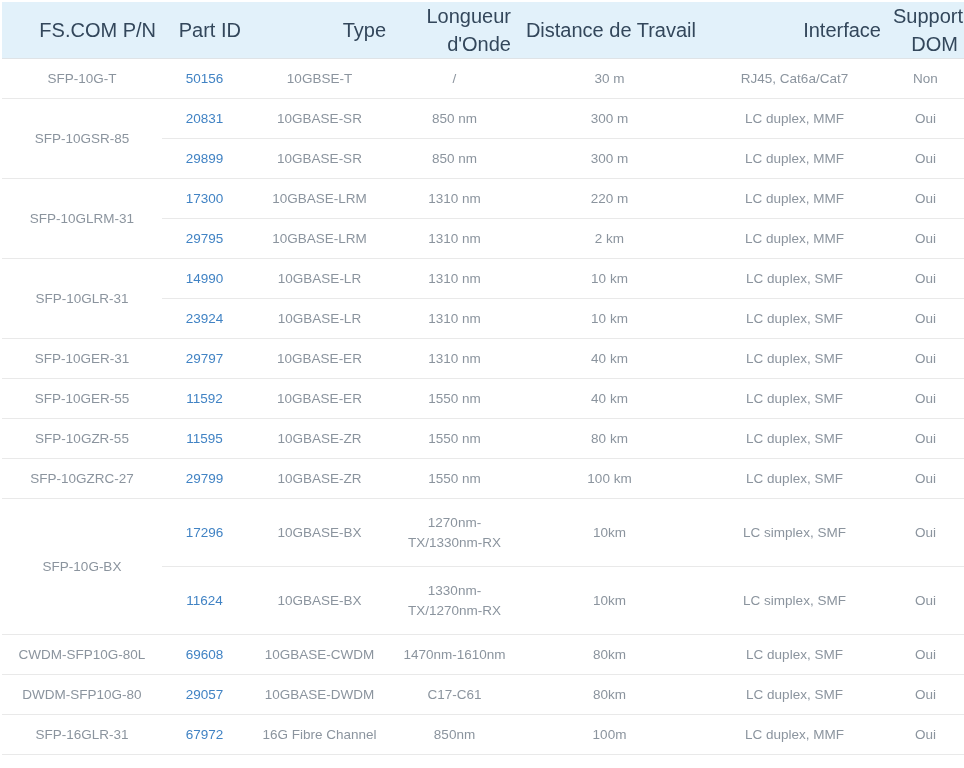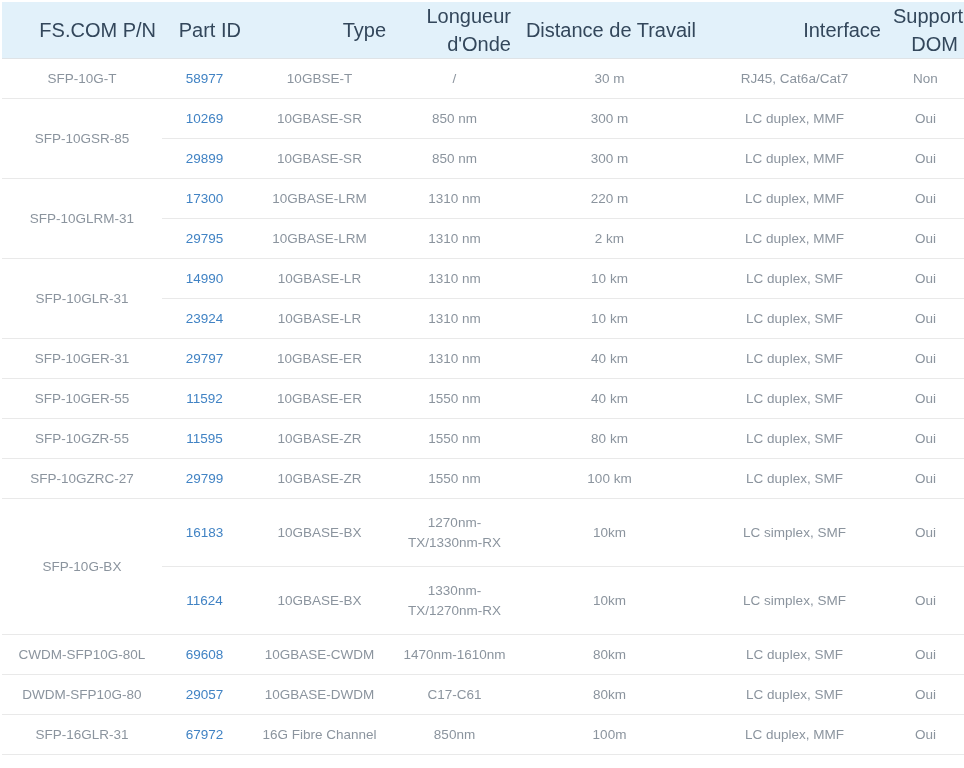--- a/index.html
+++ b/index.html
@@ -72,30 +72,30 @@
       <th>Type</th>
       <th>Longueur d'Onde</th>
       <th>Distance de Travail</th>
       <th>Interface</th>
       <th>Support DOM</th>
     </tr>
   </thead>
   <tbody>
       <tr>
         <td rowspan="1">SFP-10G-T</td>
-        <td><a class="part-link" href="#">58977</a></td>
+        <td><a class="part-link" href="#">50156</a></td>
         <td>10GBSE-T</td>
         <td>/</td>
         <td>30 m</td>
         <td>RJ45, Cat6a/Cat7</td>
         <td>Non</td>
       </tr>
       <tr>
         <td rowspan="2">SFP-10GSR-85</td>
-        <td><a class="part-link" href="#">10269</a></td>
+        <td><a class="part-link" href="#">20831</a></td>
         <td>10GBASE-SR</td>
         <td>850 nm</td>
         <td>300 m</td>
         <td>LC duplex, MMF</td>
         <td>Oui</td>
       </tr>
       <tr>
         <td><a class="part-link" href="#">29899</a></td>
         <td>10GBASE-SR</td>
         <td>850 nm</td>
@@ -168,21 +168,21 @@
         <td rowspan="1">SFP-10GZRC-27</td>
         <td><a class="part-link" href="#">29799</a></td>
         <td>10GBASE-ZR</td>
         <td>1550 nm</td>
         <td>100 km</td>
         <td>LC duplex, SMF</td>
         <td>Oui</td>
       </tr>
       <tr class="tall">
         <td rowspan="2">SFP-10G-BX</td>
-        <td><a class="part-link" href="#">16183</a></td>
+        <td><a class="part-link" href="#">17296</a></td>
         <td>10GBASE-BX</td>
         <td>1270nm-<br>TX/1330nm-RX</td>
         <td>10km</td>
         <td>LC simplex, SMF</td>
         <td>Oui</td>
       </tr>
       <tr class="tall">
         <td><a class="part-link" href="#">11624</a></td>
         <td>10GBASE-BX</td>
         <td>1330nm-<br>TX/1270nm-RX</td>

